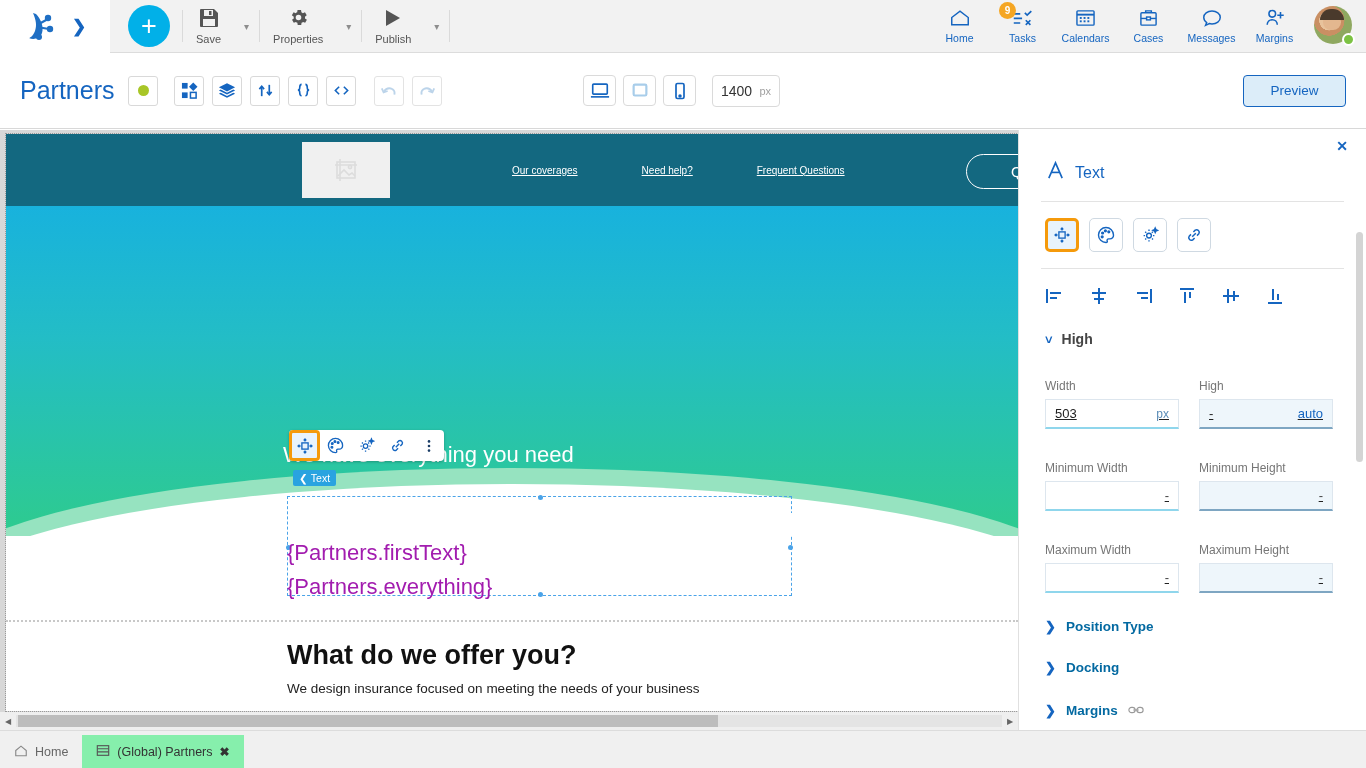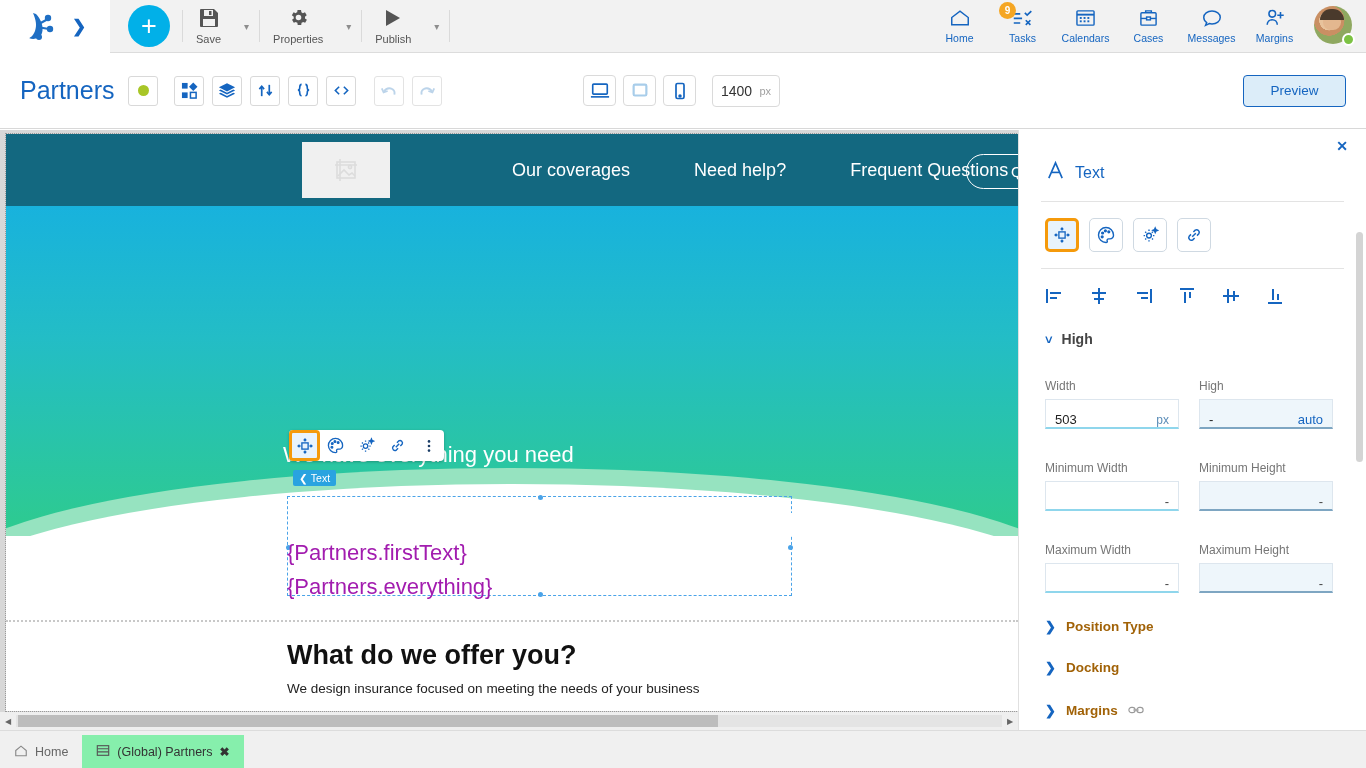--- a/index.html
+++ b/index.html
@@ -116,21 +116,21 @@
   }
   .site-nav {
     position: absolute; left: 0; top: 0; width: 1012px; height: 72px;
     background: #136880; display: flex; align-items: center;
   }
   .nav-logo {
     width: 88px; height: 56px; background: #f0f0f0; margin-left: 296px;
     display: flex; align-items: center; justify-content: center; color: #dcdcdc;
   }
   .nav-links { display: flex; align-items: center; margin-left: 122px; gap: 64px; }
-  .nav-link { color: #ffffff; font-size: 18px; white-space: nowrap; }
+  .nav-link { color: #ffffff; font-size: 10px; white-space: nowrap; text-decoration: underline; }
   .nav-pill {
     position: absolute; left: 960px; top: 20px; width: 130px; height: 35px;
     border: 1px solid #fff; border-radius: 18px; color: #fff; font-size: 15px;
     display: flex; align-items: center; padding-left: 44px;
   }
   .hero {
     position: absolute; left: 0; top: 72px; width: 1012px; height: 330px;
     background: linear-gradient(180deg, #18b2dd 0%, #23bdc6 40%, #2ecb8e 100%);
     overflow: hidden;
   }
@@ -203,28 +203,28 @@
   .align-row { display: flex; gap: 24px; padding: 18px 0 0 26px; color: #1565c0; }
   .sect-row { display: flex; align-items: center; gap: 9px; padding-left: 26px; margin-top: 22px; }
   .chev { color: #1565c0; font-size: 13px; font-weight: bold; }
   .sect-title { font-size: 14px; font-weight: bold; color: #444; }
   .fields { padding: 0 22px 0 26px; }
   .frow { display: flex; gap: 20px; margin-top: 32px; }
   .fcol { width: 134px; }
   .flabel { font-size: 12px; color: #767676; margin-bottom: 6px; }
   .fbox {
     height: 30px; border: 1px solid #dde6ee; border-bottom: 2px solid #8fd6ec;
-    background: #fff; display: flex; align-items: flex-end; padding: 0 9px; font-size: 13px; color: #222;
+    background: #fff; display: flex; align-items: center; padding: 0 9px; font-size: 13px; color: #222; text-decoration: underline;
   }
   .fbox.alt { background: #eef6fb; border-bottom: 2px solid #7ea6c2; }
   .fbox .unit { margin-left: auto; color: #5b8db8; font-size: 12px; }
   .fbox .rt { margin-left: auto; color: #1565c0; font-size: 13px; }
   .fbox .rtd { margin-left: auto; color: #444; font-size: 13px; }
   .collapse-row { display: flex; align-items: center; gap: 10px; padding-left: 26px; margin-top: 26px; }
-  .collapse-row .t { font-size: 13.5px; color: #a16207; font-weight: bold; }
+  .collapse-row .t { font-size: 13.5px; color: #0369a1; font-weight: bold; }
   .panel-scroll {
     position: absolute; right: 3px; top: 102px; width: 7px; height: 230px;
     background: #d4d4d4; border-radius: 4px;
   }
 
   
   .tabbar {
     position: absolute; left: 0; bottom: 0; width: 1366px; height: 38px;
     background: #f0f0f0; border-top: 1px solid #dcdcdc; display: flex; align-items: flex-end;
   }

